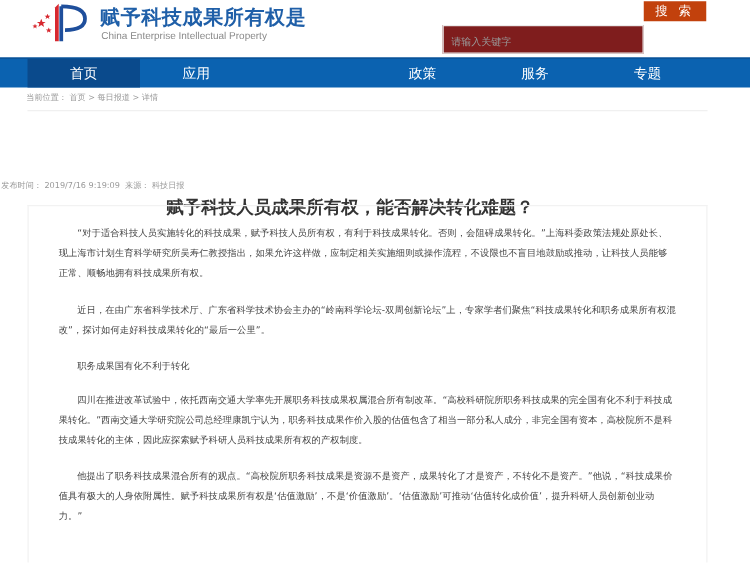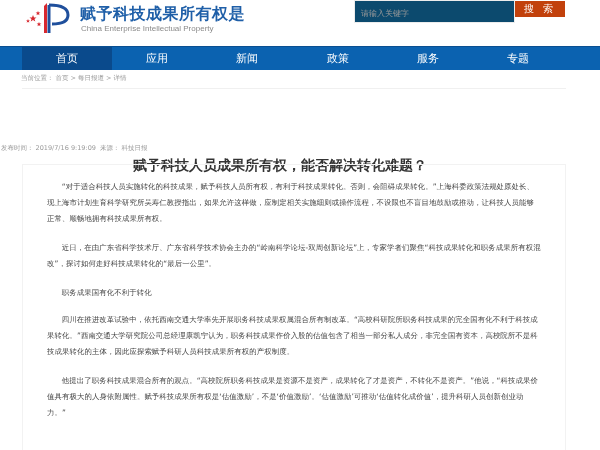--- a/index.html
+++ b/index.html
@@ -5,21 +5,21 @@
   * { margin: 0; padding: 0; box-sizing: border-box; }
   html, body { width: 600px; height: 450px; overflow: hidden; background: #ffffff; }
   body { font-family: "DejaVu Sans", "Liberation Sans", sans-serif; color: #333; position: relative; }
 
   
   .header { position: absolute; left: 0; top: 0; width: 600px; height: 44px; background: #fff; }
   .logo { position: absolute; left: 24px; top: 2px; width: 50px; height: 32px; }
   .brand-cn { position: absolute; left: 80px; top: 4px; font-size: 16px; font-weight: bold; color: #1f5fa8; letter-spacing: 0.5px; white-space: nowrap; }
   .brand-en { position: absolute; left: 81px; top: 24px; font-size: 8px; color: #8a8a8a; white-space: nowrap; font-family: "Liberation Sans", sans-serif; }
 
-  .search-box { position: absolute; left: 354px; top: 0; width: 161px; height: 23px; border: 1px solid #ececec; background: #0c4a6e; }
+  .search-box { position: absolute; left: 354px; top: 20px; width: 161px; height: 23px; border: 1px solid #ececec; background: #7f1d1d; }
   .search-input { width: 100%; height: 100%; border: none; outline: none; padding-left: 6px; font-size: 8px; color: #999; background: transparent; font-family: "DejaVu Sans", sans-serif; }
   .search-input::placeholder { color: #999; }
   .search-btn { position: absolute; left: 515px; top: 1px; width: 50px; height: 16px; background: #c2410c; color: #fff; font-size: 10px; border: none; letter-spacing: 3px; display: flex; align-items: center; justify-content: center; }
 
   
   .nav { position: absolute; left: 0; top: 46px; width: 600px; height: 24px; background: #0b62b0; border-top: 1px solid #0a4f91; }
   .nav-item { position: absolute; top: 0; height: 23px; line-height: 23px; color: #fff; font-size: 11px; text-align: center; }
   .nav-item.active { background: #0a4a8c; }
 
   
@@ -59,21 +59,20 @@
 
   <div class="search-box">
     <input class="search-input" type="text" placeholder="请输入关键字" style="">
   </div>
   <button class="search-btn">搜 索</button>
 </div>
 
 <div class="nav">
   <div class="nav-item active" style="left:22px;width:90px;">首页</div>
   <div class="nav-item" style="left:112px;width:90px;">应用</div>
-  <div class="nav-item" style="left:202px;width:90px;">新闻</div>
   <div class="nav-item" style="left:293px;width:90px;">政策</div>
   <div class="nav-item" style="left:473px;width:90px;">专题</div>
   <div class="nav-item" style="left:383px;width:90px;">服务</div>
 </div>
 
 <div class="breadcrumb">
   <span>当前位置：</span><span>首页</span><span>&gt;</span><span>每日报道</span><span>&gt;</span><span>详情</span>
 </div>
 
 <div class="content-top-line"></div>

